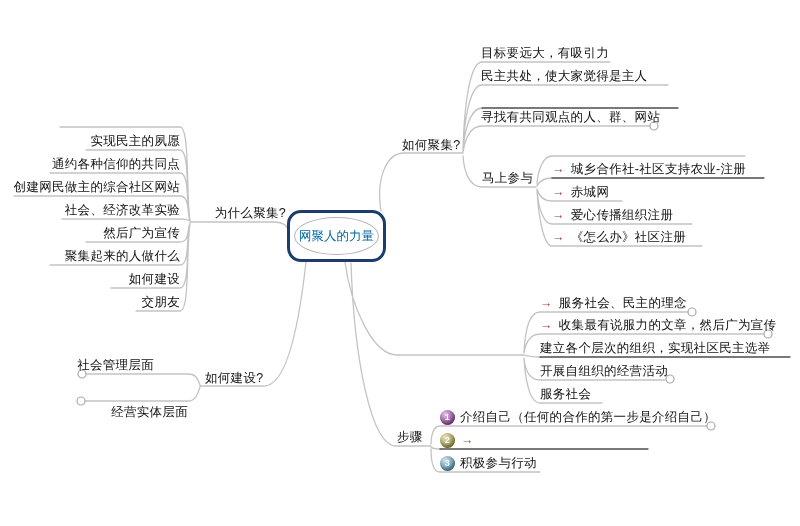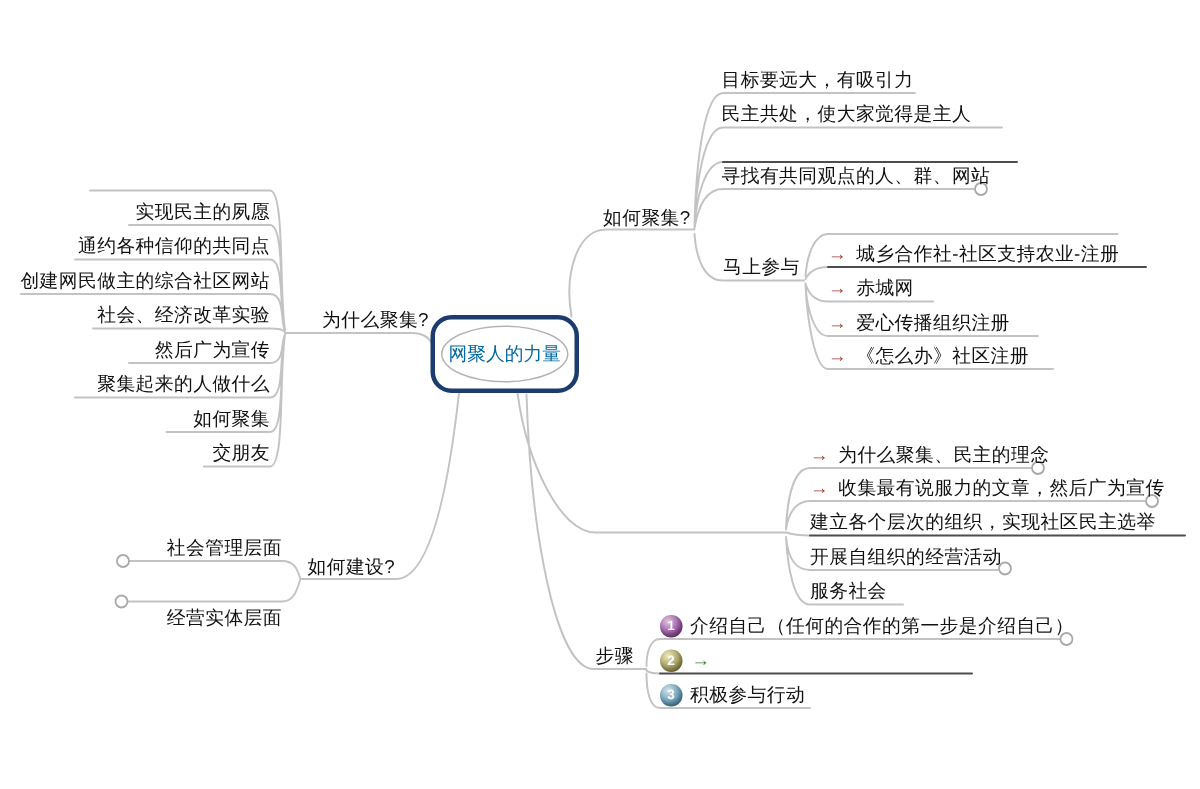--- a/index.html
+++ b/index.html
@@ -93,25 +93,25 @@
     <div class="root-ellipse">网聚人的力量</div>
   </div>
 
   <div class="node" style="right:514px;top:205px">为什么聚集?</div>
   <div class="node" style="right:620px;top:133px">实现民主的夙愿</div>
   <div class="node" style="right:620px;top:156px">通约各种信仰的共同点</div>
   <div class="node" style="right:620px;top:202px">社会、经济改革实验</div>
   <div class="node" style="right:620px;top:179px">创建网民做主的综合社区网站</div>
   <div class="node" style="right:620px;top:225px">然后广为宣传</div>
   <div class="node" style="right:620px;top:248px">聚集起来的人做什么</div>
-  <div class="node" style="right:620px;top:271px">如何聚集</div>
+  <div class="node" style="right:620px;top:271px">如何建设</div>
   <div class="node" style="right:620px;top:294px">交朋友</div>
 
   <div class="node" style="left:205px;top:370px">如何建设?</div>
-  <div class="node" style="right:612px;top:357px">社会管理层面</div>
+  <div class="node" style="right:646px;top:357px">社会管理层面</div>
   <div class="node" style="right:612px;top:404px">经营实体层面</div>
 
   <div class="node" style="left:402px;top:137px">如何聚集?</div>
   <div class="node" style="left:481px;top:45px">目标要远大，有吸引力</div>
   <div class="node" style="left:481px;top:68px">民主共处，使大家觉得是主人</div>
   <div class="node" style="left:481px;top:109px">寻找有共同观点的人、群、网站</div>
 
   <div class="node" style="left:482px;top:170px">马上参与</div>
   <div class="node" style="left:552px;top:161px">
     <span class="red-arrow">→</span><span>城乡合作社-社区支持农业-注册</span>
@@ -120,21 +120,21 @@
     <span class="red-arrow">→</span><span>赤城网</span>
   </div>
   <div class="node" style="left:552px;top:207px">
     <span class="red-arrow">→</span><span>爱心传播组织注册</span>
   </div>
   <div class="node" style="left:552px;top:229px">
     <span class="red-arrow">→</span><span>《怎么办》社区注册</span>
   </div>
 
   <div class="node" style="left:540px;top:295px">
-    <span class="red-arrow">→</span><span>为什么聚集、民主的理念</span>
+    <span class="red-arrow">→</span><span>服务社会、民主的理念</span>
   </div>
   <div class="node" style="left:540px;top:317px">
     <span class="red-arrow">→</span><span>收集最有说服力的文章，然后广为宣传</span>
   </div>
   <div class="node" style="left:540px;top:340px">建立各个层次的组织，实现社区民主选举</div>
   <div class="node" style="left:540px;top:363px">开展自组织的经营活动</div>
   <div class="node" style="left:540px;top:386px">服务社会</div>
 
   <div class="node" style="left:397px;top:429px">步骤</div>
   <div class="node step-row" style="left:440px;top:409px">

